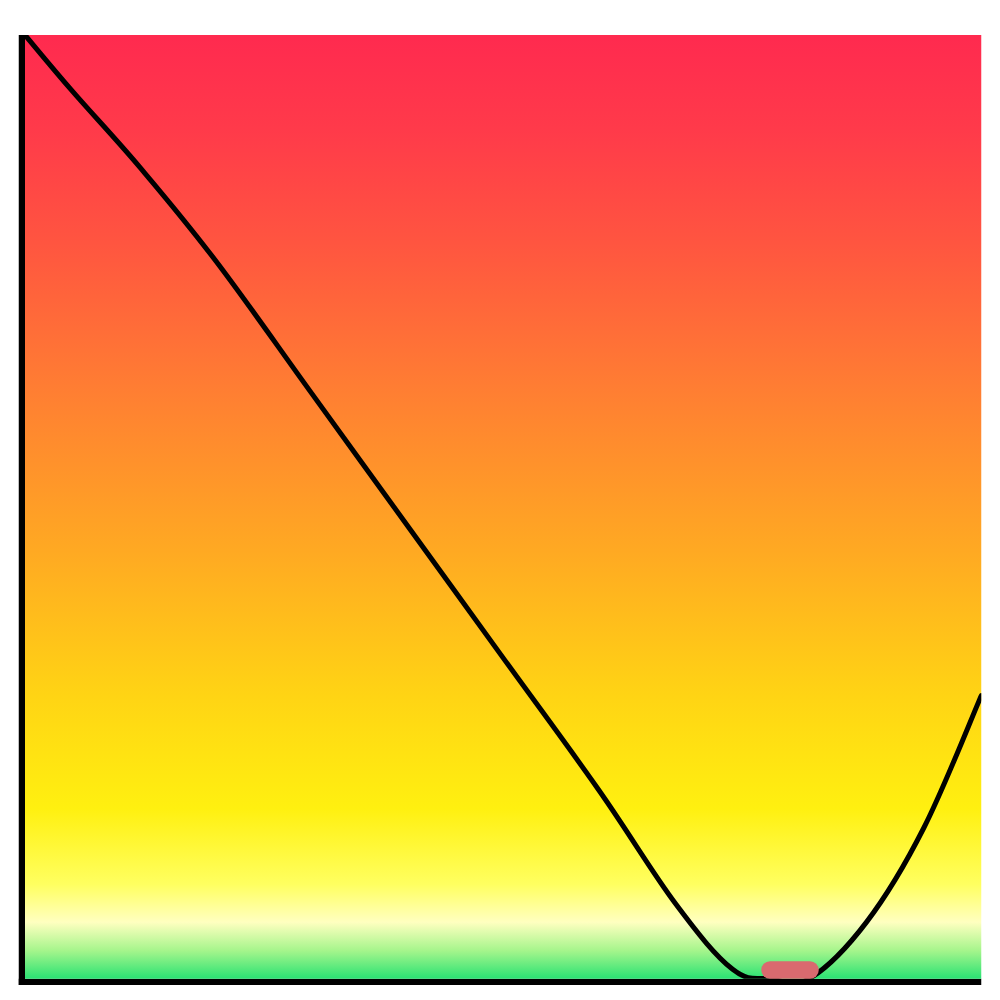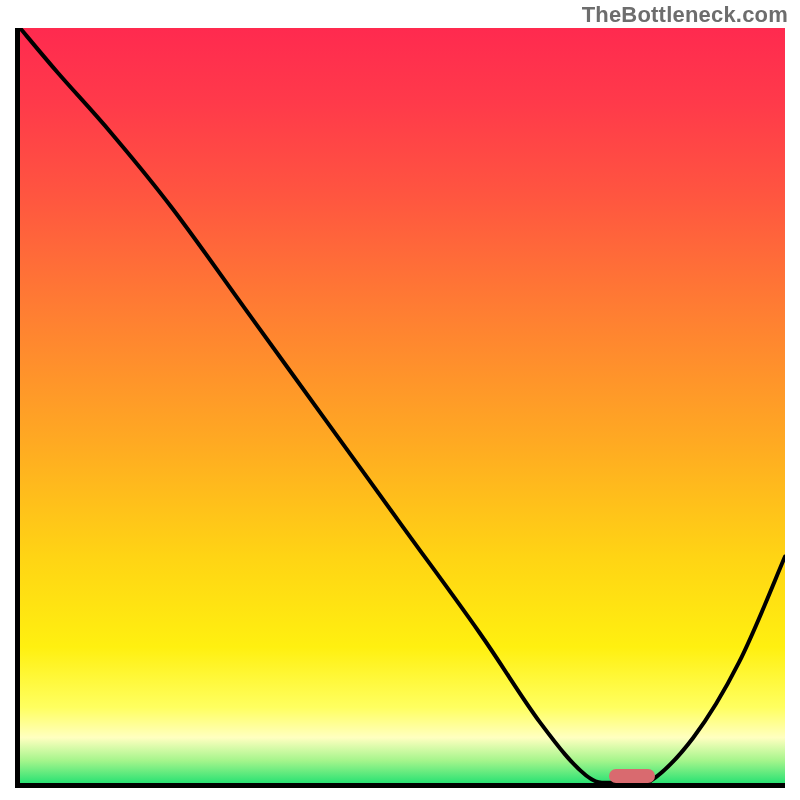--- a/index.html
+++ b/index.html
@@ -66,21 +66,20 @@
     height: 14px;
     background: #d96a6f;
     border-radius: 7px;
   }
 </style>
 </head>
 <body>
 
 <div class="container">
 
-  <div class="watermark">TheBottleneck.com</div>
 
   <div class="plot-frame">
     <div class="gradient"></div>
 
     <svg class="curve" width="765" height="755" viewBox="0 0 765 755">
       <path id="curve-path" fill="none" stroke="#000" stroke-width="4" stroke-linecap="round" stroke-linejoin="round" d="M 0 0 C 6.885 8.154000000000012, 21.726000000000003 26.27400000000006, 38.25 45.30000000000007 C 54.774 64.32600000000008, 71.145 81.23800000000006, 91.8 105.70000000000005 C 112.455 130.16200000000003, 128.214 148.58400000000006, 153 181.20000000000005 C 177.786 213.81600000000003, 201.96 248.84799999999998, 229.5 286.9 C 257.04 324.952, 278.46 354.548, 306 392.6 C 333.54 430.65200000000004, 354.96 460.24799999999993, 382.5 498.29999999999995 C 410.04 536.352, 434.214 568.6659999999999, 459 604 C 483.786 639.3340000000001, 500.922 668.779, 520.2 694.6 C 539.4780000000001 720.421, 552.33 736.5780000000001, 566.1 747.45 C 579.87 758.322, 585.6840000000001 753.641, 596.7 755 C 607.716 756.359, 613.53 763.154, 627.3 755 C 641.0699999999999 746.846, 656.676 731.4440000000001, 673.2 709.7 C 689.724 687.956, 702.5759999999999 666.816, 719.0999999999999 634.2 C 735.6239999999999 601.5840000000001, 756.7379999999999 547.526, 765 528.5"></path>
     </svg>
 
     <div class="marker" style="left: 589px; top: 741.225px;"></div>
   </div>

